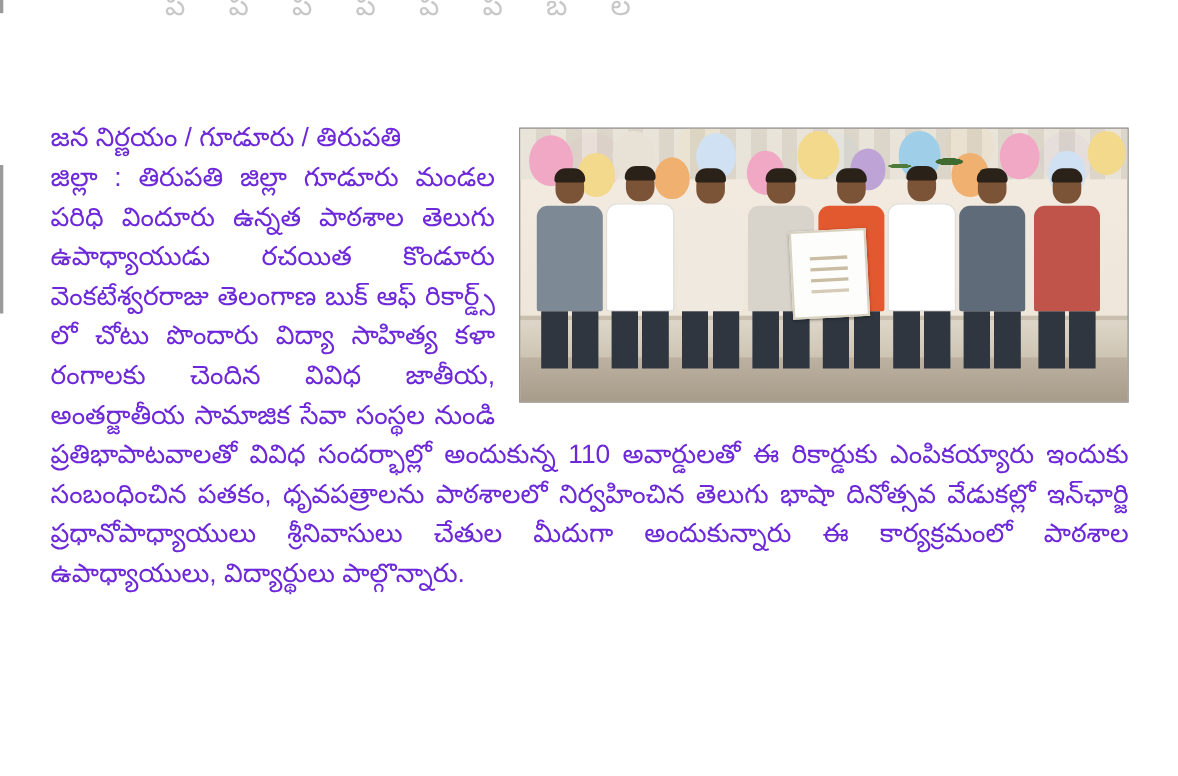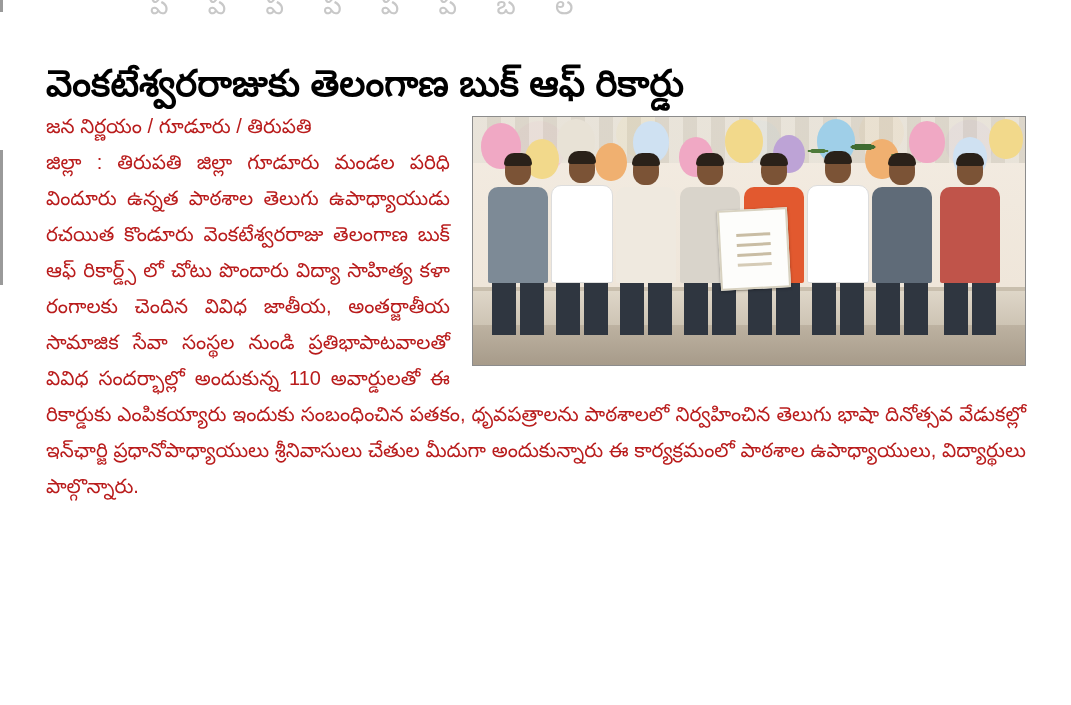--- a/index.html
+++ b/index.html
@@ -178,23 +178,23 @@
   }
   .certificate::after {
     content: "";
     position: absolute;
     left: 16px; top: 22px; width: 34px; height: 3px;
     background: #c9bda4;
     box-shadow: 0 10px 0 #c9bda4, 0 20px 0 #c9bda4, 0 30px 0 #d5cbb6;
   }
 
   .body-text {
-    font-size: 20px;
+    font-size: 24px;
     line-height: 36px;
-    color: #b91c1c;
+    color: #6d28d9;
     text-align: justify;
     text-justify: inter-word;
   }
   .body-text .lead {
     font-weight: normal;
   }
   .body-text p {
     margin: 0;
   }
   .clearfix::after {
@@ -206,21 +206,20 @@
 </head>
 <body>
 
 <div class="page">
 
   <div class="edge-rule-top"></div>
   <div class="edge-rule-mid"></div>
 
   <div class="top-strip">ప  ప  ప  ప  ప  ప  బ  ల</div>
 
-  <h1 class="headline">వెంకటేశ్వరరాజుకు తెలంగాణ బుక్ ఆఫ్ రికార్డు</h1>
 
   <div class="article clearfix">
 
     <figure class="photo">
       <div class="ph-backdrop"></div>
       <div class="ph-drape"></div>
 
       <div class="ph-balloons">
         <div class="bl" style="left:8px;  top:6px;  width:40px; height:46px; background:#f0a8c4;"></div>
         <div class="bl" style="left:52px; top:22px; width:34px; height:40px; background:#f2d98b;"></div>

